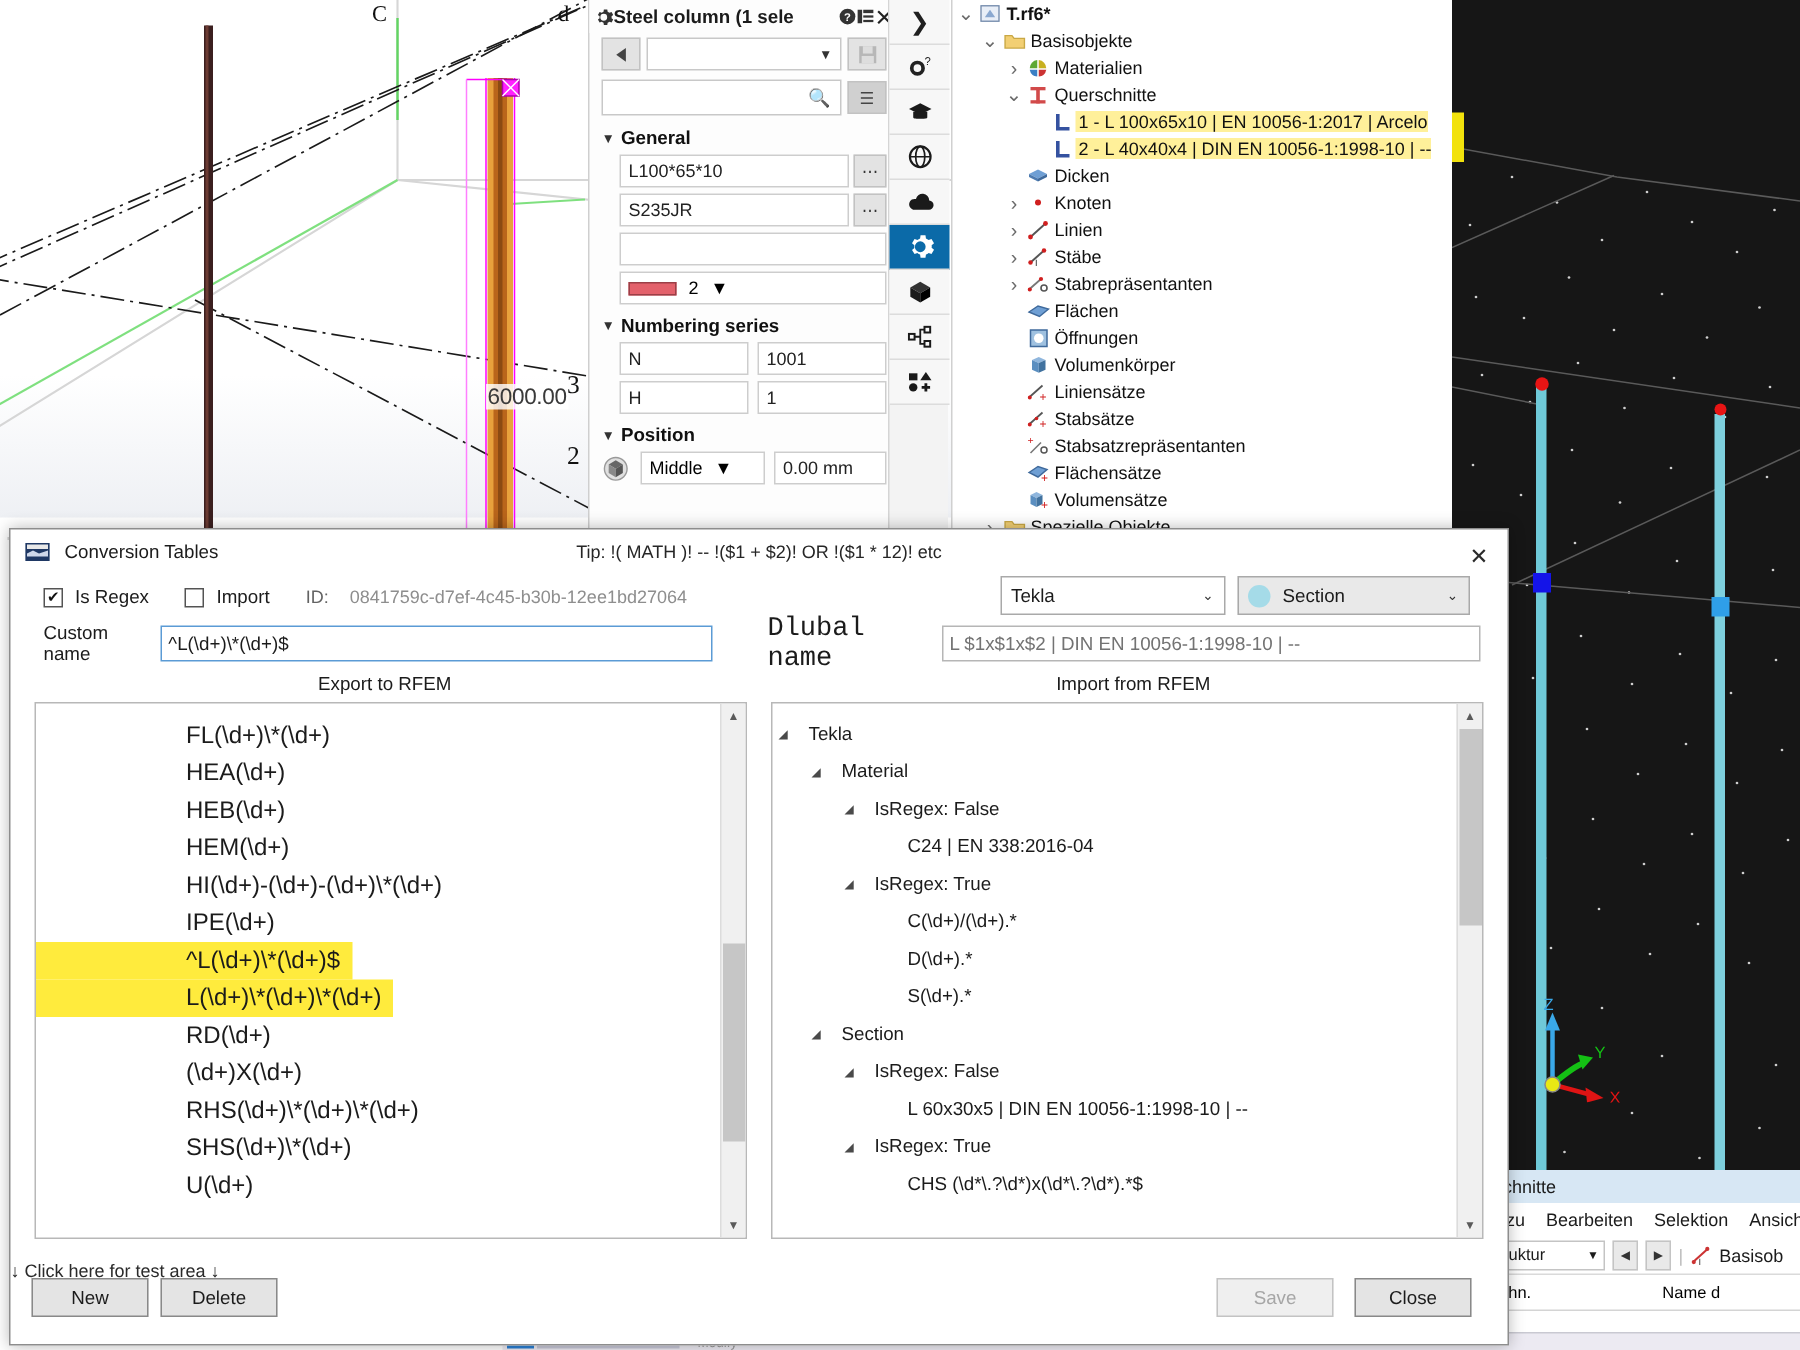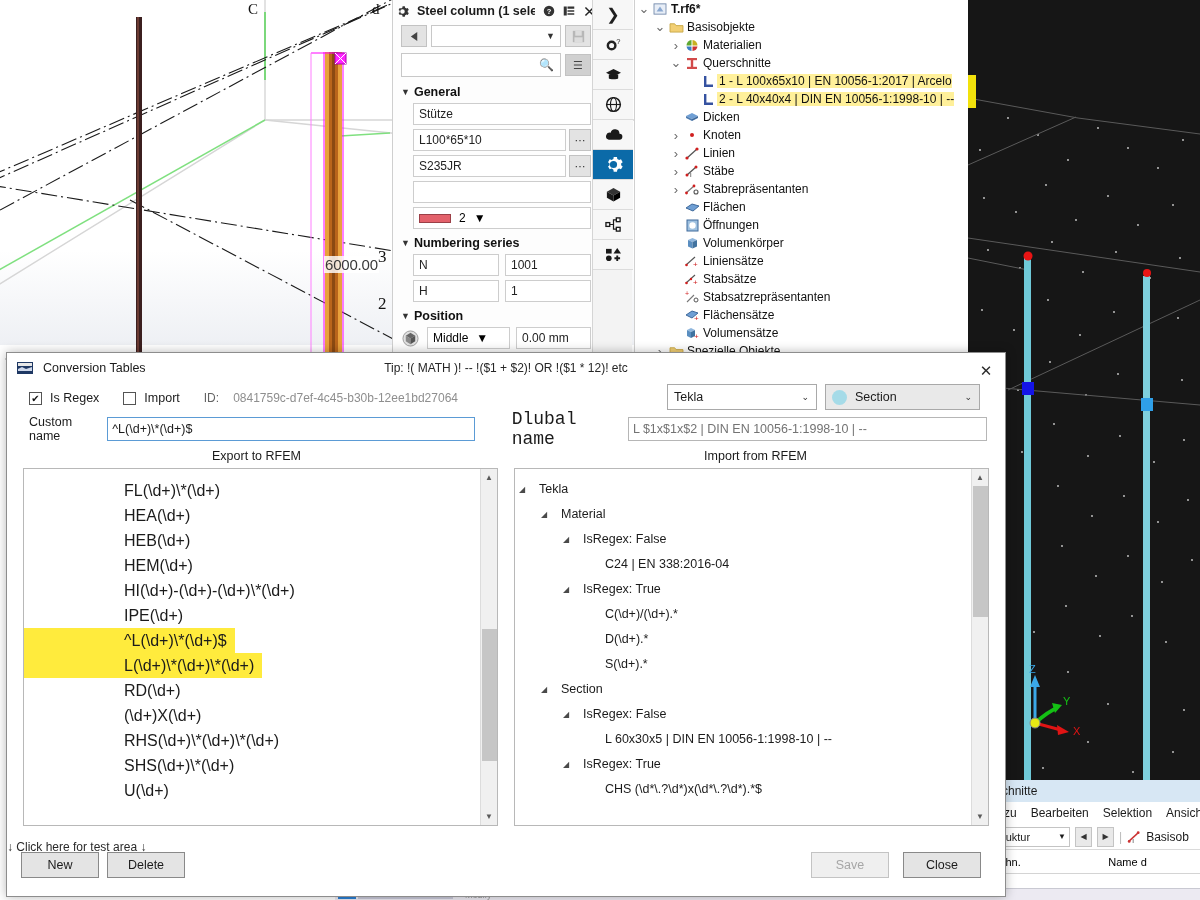--- a/index.html
+++ b/index.html
@@ -34,21 +34,21 @@
   }
   .axis-wrap { position:absolute; left: 1005px; top: 655px; width: 90px; height: 80px; }
 
   
   .prop-panel {
     position: absolute; left: 392px; top: 0; width: 208px; height: 358px;
     background: #fdfdfd; border-right: 1px solid #d8d8d8;
     border-left: 1px solid #cfcfcf;
   }
   .prop-title {
-    display: flex; align-items: center; gap: 8px;
+    display: flex; align-items: center; gap: 0;
     height: 22px; padding: 0 3px; font-size: 12.5px; font-weight: bold; color: #1b1b1b;
     background: #fdfdfd;
   }
   .prop-title .t-text { flex: 1; overflow: hidden; white-space: nowrap; }
   .ic { display:inline-flex; align-items:center; justify-content:center; }
 
   .prop-row { display: flex; align-items: center; gap: 4px; padding: 3px 8px; }
   .btn-sq {
     width: 26px; height: 22px; border: 1px solid #c2c2c2; background: #e3e3e3;
     display:flex; align-items:center; justify-content:center; font-size: 11px; color:#444;
@@ -450,23 +450,20 @@
         <span class="mag">🔍</span>
       </div>
       <div class="btn-sq" style="background:#d0d0d0;">☰</div>
     </div>
 
     <div class="sectionhdr">
       <span class="tri">▼</span>
       <span>General</span>
     </div>
     <div class="field-line">
-      <div class="txtf">Stütze</div>
-    </div>
-    <div class="field-line">
       <div class="txtf">L100*65*10</div>
       <div class="dots-btn">⋯</div>
     </div>
     <div class="field-line">
       <div class="txtf">S235JR</div>
       <div class="dots-btn">⋯</div>
     </div>
     <div class="field-line">
       <div class="txtf"></div>
     </div>

